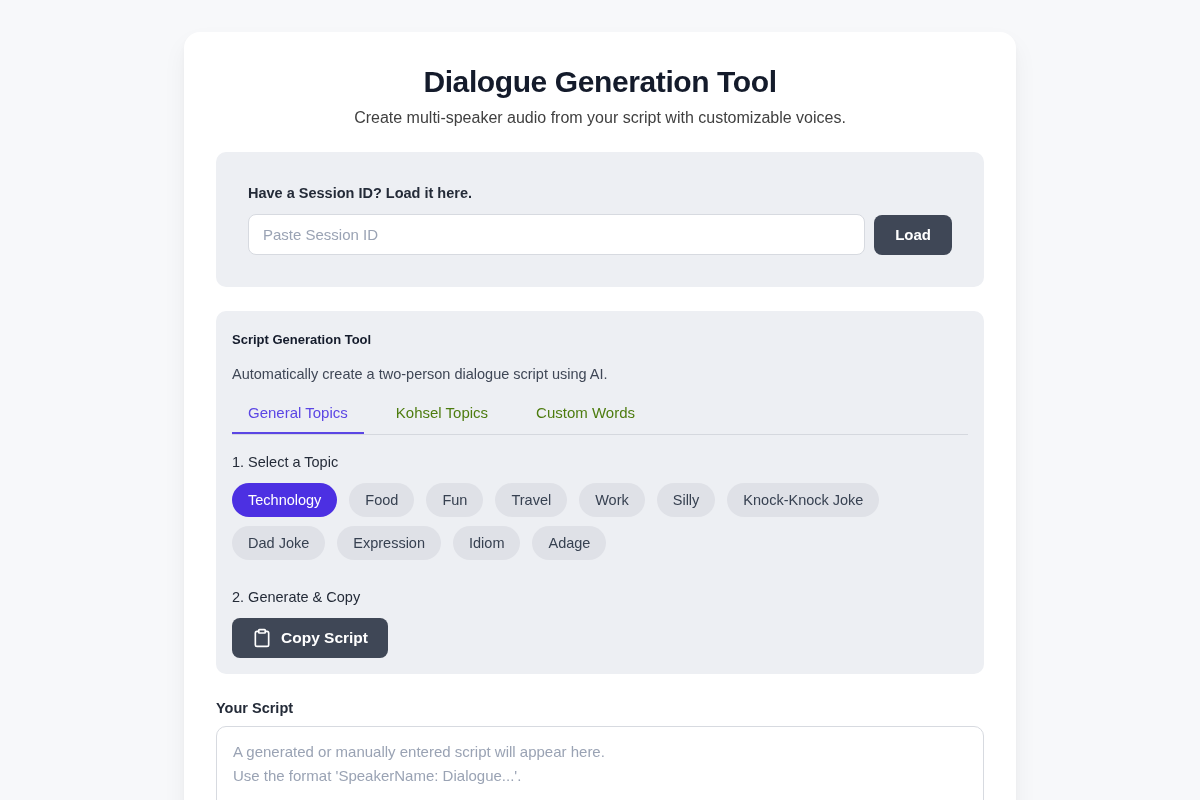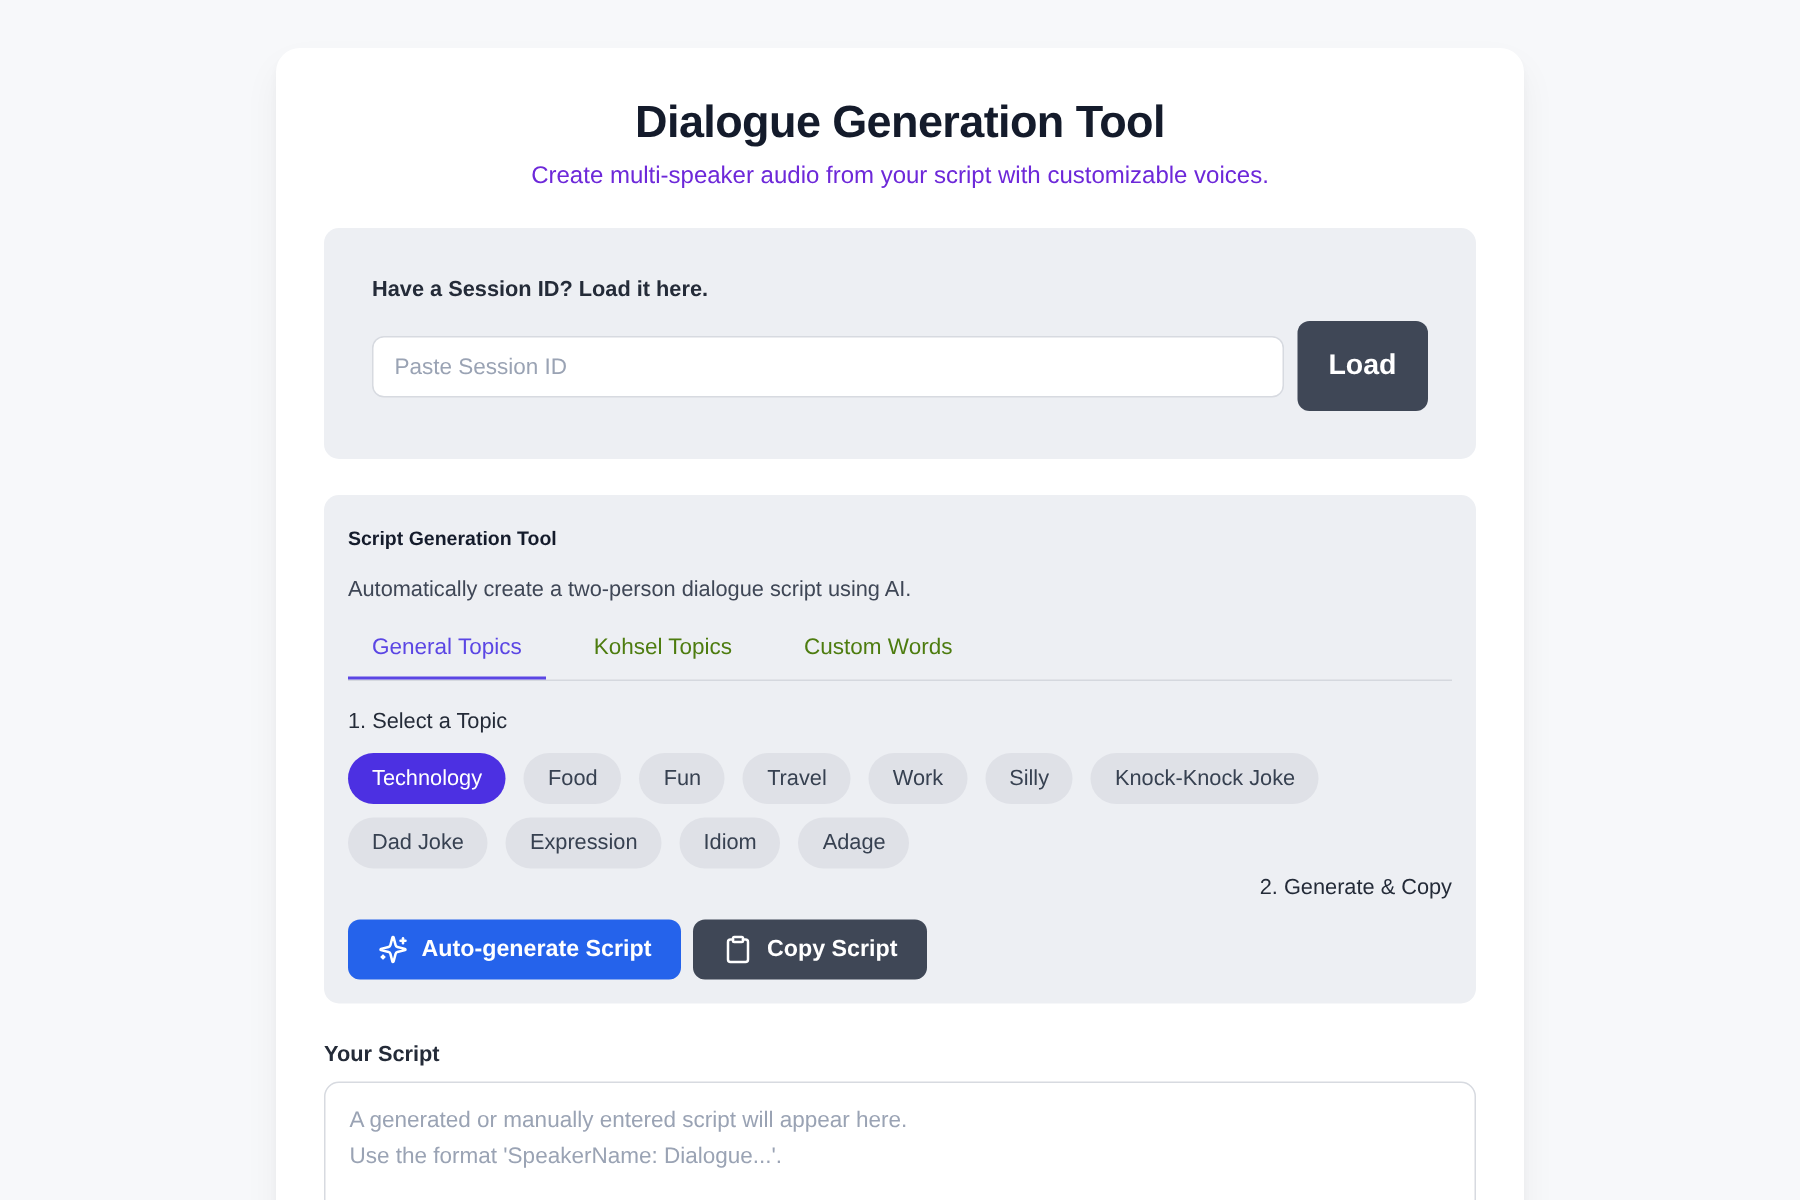--- a/index.html
+++ b/index.html
@@ -25,21 +25,21 @@
     line-height:40px;
     font-weight:700;
     letter-spacing:-.4px;
     color:#141b2b;
   }
   .page-subtitle {
     text-align:center;
     margin-top:4px;
     font-size:16px;
     line-height:24px;
-    color:#6d28d9;
+    color:#404040;
   }
   .gray-panel {
     background:#edeff3;
     border-radius:10px;
   }
   .session-panel { margin-top:22px; padding:32px; }
   .panel-label {
     font-size:14.5px;
     font-weight:700;
     color:#242b38;
@@ -58,21 +58,21 @@
     font-family:inherit;
     outline:none;
   }
   .text-input::placeholder { color:#9aa3b4; }
   .btn {
     border:none; cursor:pointer; font-family:inherit;
     display:inline-flex; align-items:center; justify-content:center;
     border-radius:8px; font-weight:700; color:#ffffff;
   }
   .btn-dark { background:#3f4756; }
-  .load-btn { height:60px; padding:0 21px; font-size:19px; }
+  .load-btn { height:40px; padding:0 21px; font-size:15px; }
   .script-panel { margin-top:24px; padding:18px 16px 16px; }
   .panel-title {
     font-size:13px;
     font-weight:700;
     color:#141b2b;
     line-height:22px;
   }
   .panel-desc {
     margin-top:14px;
     font-size:14.5px;
@@ -184,35 +184,23 @@
       <button class="chip">Silly</button>
       <button class="chip">Knock-Knock Joke</button>
     </div>
     <div class="chip-row" style="margin-top:9px;">
       <button class="chip">Dad Joke</button>
       <button class="chip">Expression</button>
       <button class="chip">Idiom</button>
       <button class="chip">Adage</button>
     </div>
 
-    <div class="step-label" style="margin-top:4px;text-align:right;">2. Generate &amp; Copy</div>
+    <div class="step-label" style="margin-top:28px;">2. Generate &amp; Copy</div>
 
     <div class="action-row">
-      <button class="btn btn-blue action-btn">
-        <span style="display:inline-flex;">
-          <svg viewBox="0 0 24 24" fill="none" stroke="#ffffff" stroke-width="2" stroke-linecap="round" stroke-linejoin="round">
-            <path d="M9.937 15.5A2 2 0 0 0 8.5 14.063l-6.135-1.582a.5.5 0 0 1 0-.962L8.5 9.936A2 2 0 0 0 9.937 8.5l1.582-6.135a.5.5 0 0 1 .963 0L14.063 8.5A2 2 0 0 0 15.5 9.937l6.135 1.581a.5.5 0 0 1 0 .964L15.5 14.063a2 2 0 0 0-1.437 1.437l-1.582 6.135a.5.5 0 0 1-.963 0z"></path>
-            <path d="M20 3v4"></path>
-              <path d="M22 5h-4"></path>
-              <path d="M4 17v2"></path>
-              <path d="M5 18H3"></path>
-          </svg>
-        </span>
-        <span>Auto-generate Script</span>
-      </button>
       <button class="btn btn-dark action-btn">
         <span style="display:inline-flex;">
           <svg viewBox="0 0 24 24" fill="none" stroke="#ffffff" stroke-width="2" stroke-linecap="round" stroke-linejoin="round">
             <rect x="8" y="2" width="8" height="4" rx="1" ry="1"></rect>
             <path d="M16 4h2a2 2 0 0 1 2 2v14a2 2 0 0 1-2 2H6a2 2 0 0 1-2-2V6a2 2 0 0 1 2-2h2"></path>
           </svg>
         </span>
         <span>Copy Script</span>
       </button>
     </div>

